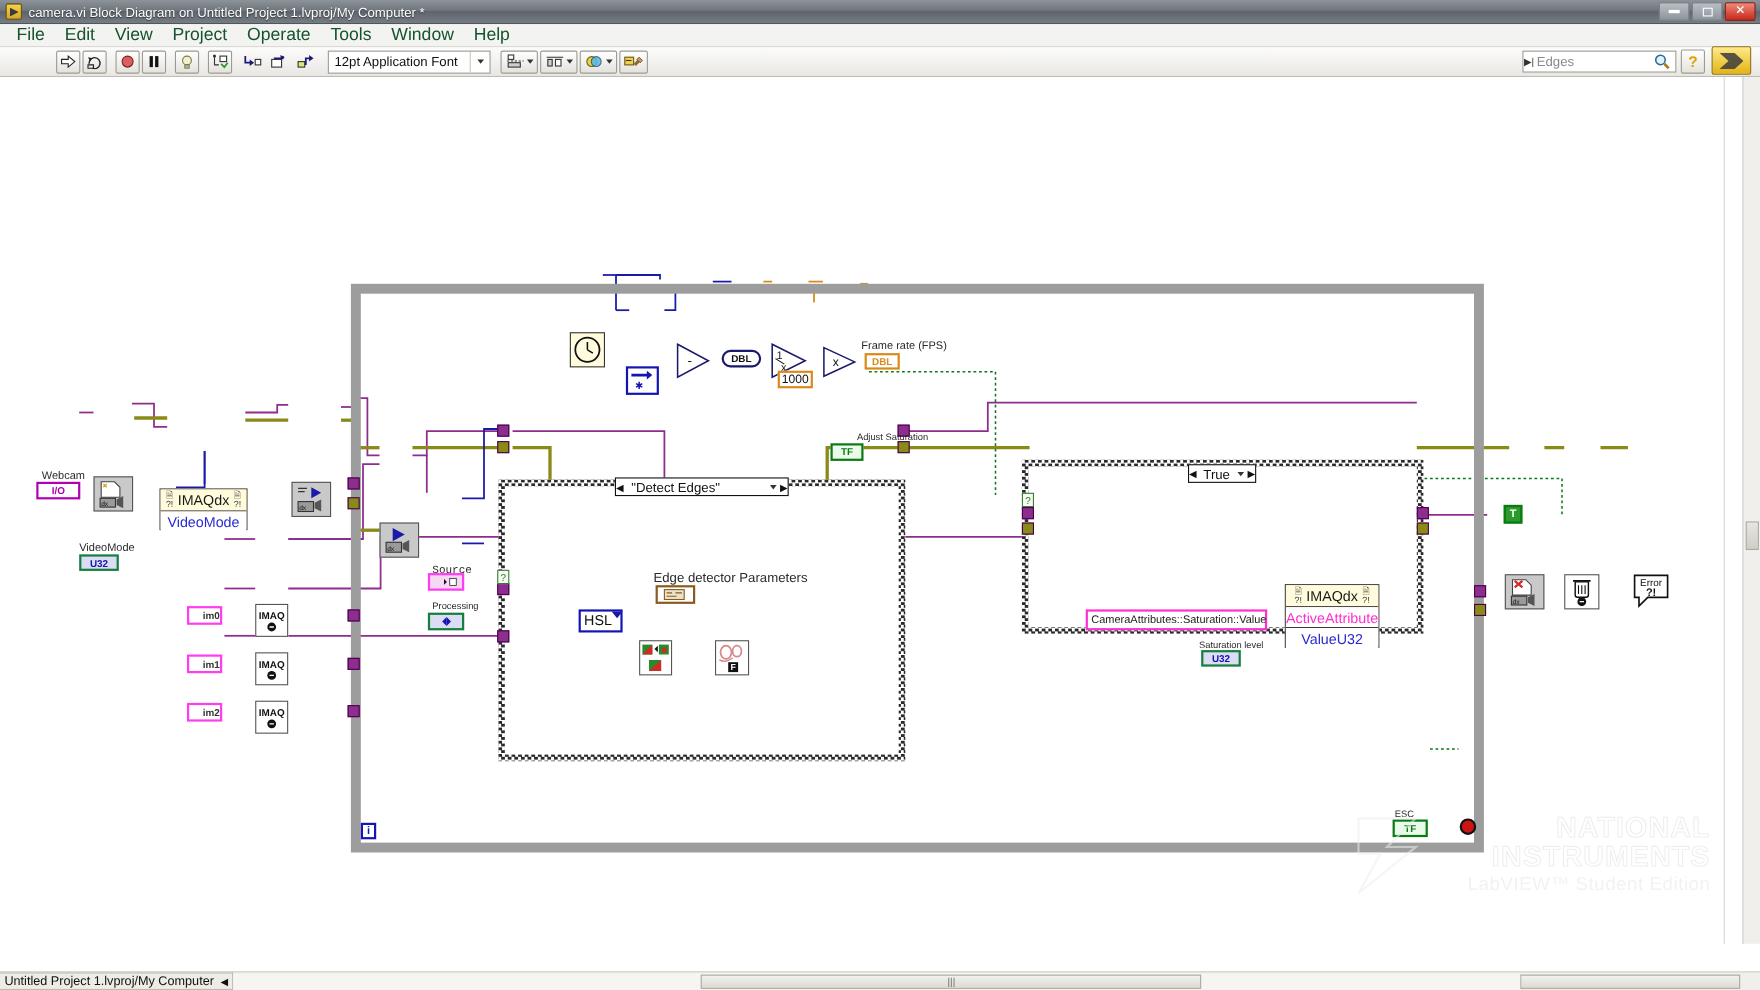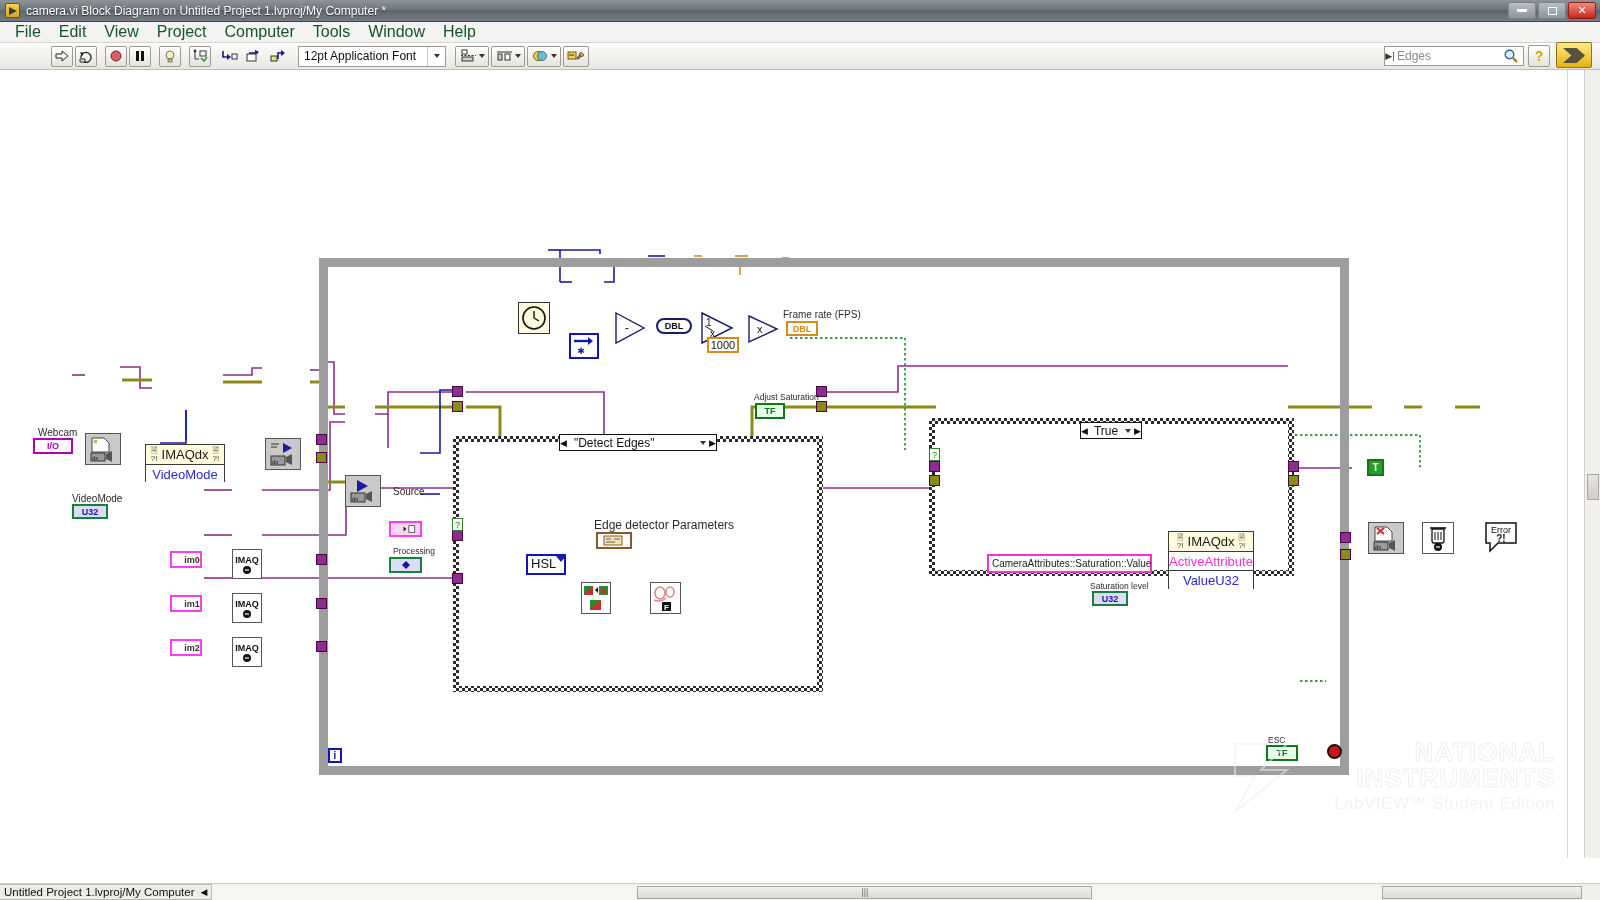--- a/index.html
+++ b/index.html
@@ -256,21 +256,21 @@
         <i>✕</i>
       </div>
   </div>
 </div>
 
 <div id="menubar">
   <div class="mi">File</div>
   <div class="mi">Edit</div>
   <div class="mi">View</div>
   <div class="mi">Project</div>
-  <div class="mi">Computer</div>
+  <div class="mi">Operate</div>
   <div class="mi">Tools</div>
   <div class="mi">Window</div>
   <div class="mi">Help</div>
 </div>
 
 <div id="toolbar">
   <div class="tgroup" style="margin-left:50px;">
     <div class="tbtn">
       <svg width="14" height="14" viewBox="0 0 14 14">
           <path d="M1 5h6V2l6 5-6 5V9H1z" fill="#fff" stroke="#222" stroke-width="1"></path>
@@ -595,21 +595,21 @@
 
   <div class="node" style="left:345px;top:405px;width:36px;height:32px;">
     <svg width="30" height="27" viewBox="0 0 30 27">
       <path d="M9 2l11 6-11 6z" fill="#1a1aa8"></path>
       <rect x="3" y="15" width="14" height="9" fill="#9a9a9a" stroke="#333" stroke-width="1"></rect>
       <path d="M18 16l6-3v11l-6-3z" fill="#555"></path>
       <text x="4" y="23" font-size="6" fill="#111">dx</text>
     </svg>
   </div>
 
-  <div class="lbl" style="left:393px;top:416px;">Source</div>
+  <div class="lbl" style="left:393px;top:444px;font-family:Liberation Mono, monospace;">Source</div>
   <div class="term term-pink" style="left:389px;top:451px;width:33px;height:16px;background:#f7d8f4;">
     <svg width="26" height="12" viewBox="0 0 26 12">
         <path d="M1 2l4 4-4 4z" fill="#111"></path>
         <rect x="9" y="1" width="9" height="10" fill="#fff" stroke="#111" stroke-width="1"></rect>
       </svg>
   </div>
   <div class="lbl sm" style="left:393px;top:476px;">Processing</div>
   <div class="term term-u32" style="left:389px;top:487px;width:33px;height:16px;">
     <svg width="26" height="12" viewBox="0 0 26 12">
         <path d="M9 6l4-4v8z" fill="#1414b4"></path>
@@ -662,21 +662,21 @@
   <div class="node white" style="left:650px;top:512px;width:31px;height:32px;">
     <svg width="27" height="28" viewBox="0 0 27 28">
       <ellipse cx="8" cy="9" rx="5" ry="6" fill="none" stroke="#d88a8a" stroke-width="1.6"></ellipse>
       <ellipse cx="18" cy="8" rx="4" ry="5" fill="none" stroke="#d88a8a" stroke-width="1.6"></ellipse>
       <path d="M2 16c4 2 9 1 12-2" fill="none" stroke="#d88a8a" stroke-width="1.4"></path>
       <rect x="10" y="18" width="9" height="9" fill="#111"></rect>
       <text x="14.5" y="25.5" font-size="8" fill="#fff" text-anchor="middle" font-weight="bold">F</text>
     </svg>
   </div>
 
-  <div class="lbl sm" style="left:754px;top:322px;">Adjust Saturation</div>
+  <div class="lbl sm" style="left:779px;top:322px;">Adjust Saturation</div>
   <div class="term term-bool" style="left:755px;top:333px;width:30px;height:16px;">TF</div>
 
   <div class="lbl sm" style="left:981px;top:372px;">Process</div>
   <div class="term term-pink" style="left:981px;top:382px;width:33px;height:16px;border-color:#8d2d8d;background:#f0ddf0;">
     <svg width="26" height="12" viewBox="0 0 26 12">
         <path d="M1 2l4 4-4 4z" fill="#111"></path>
         <rect x="9" y="1" width="9" height="10" fill="#fff" stroke="#111" stroke-width="1"></rect>
       </svg>
   </div>
 

